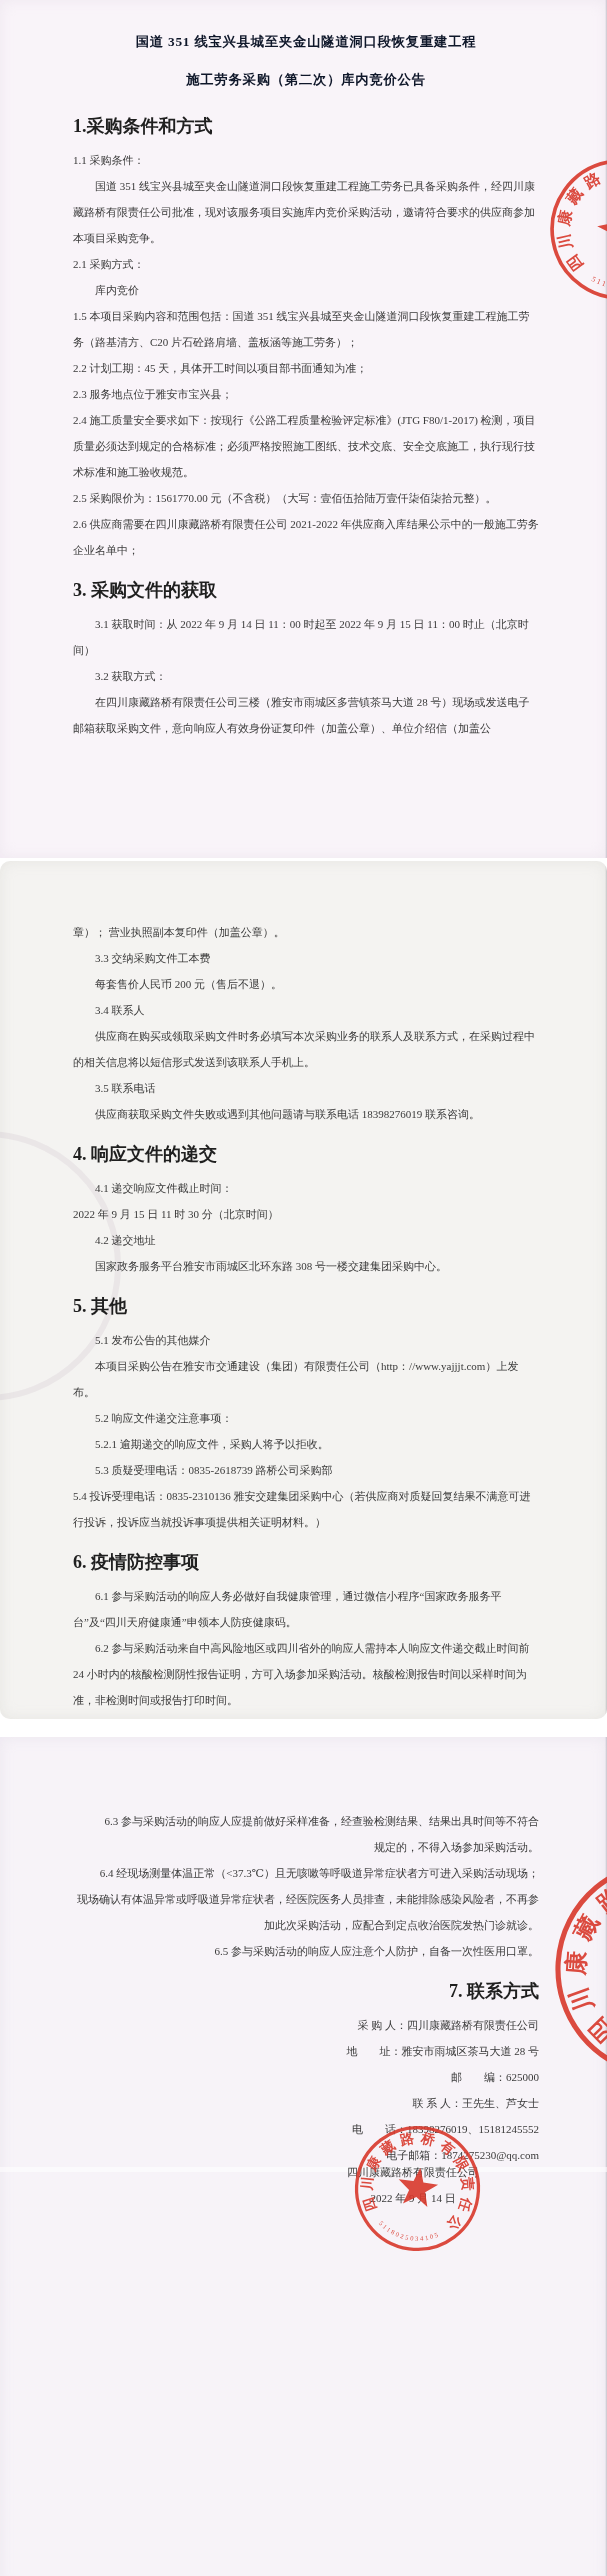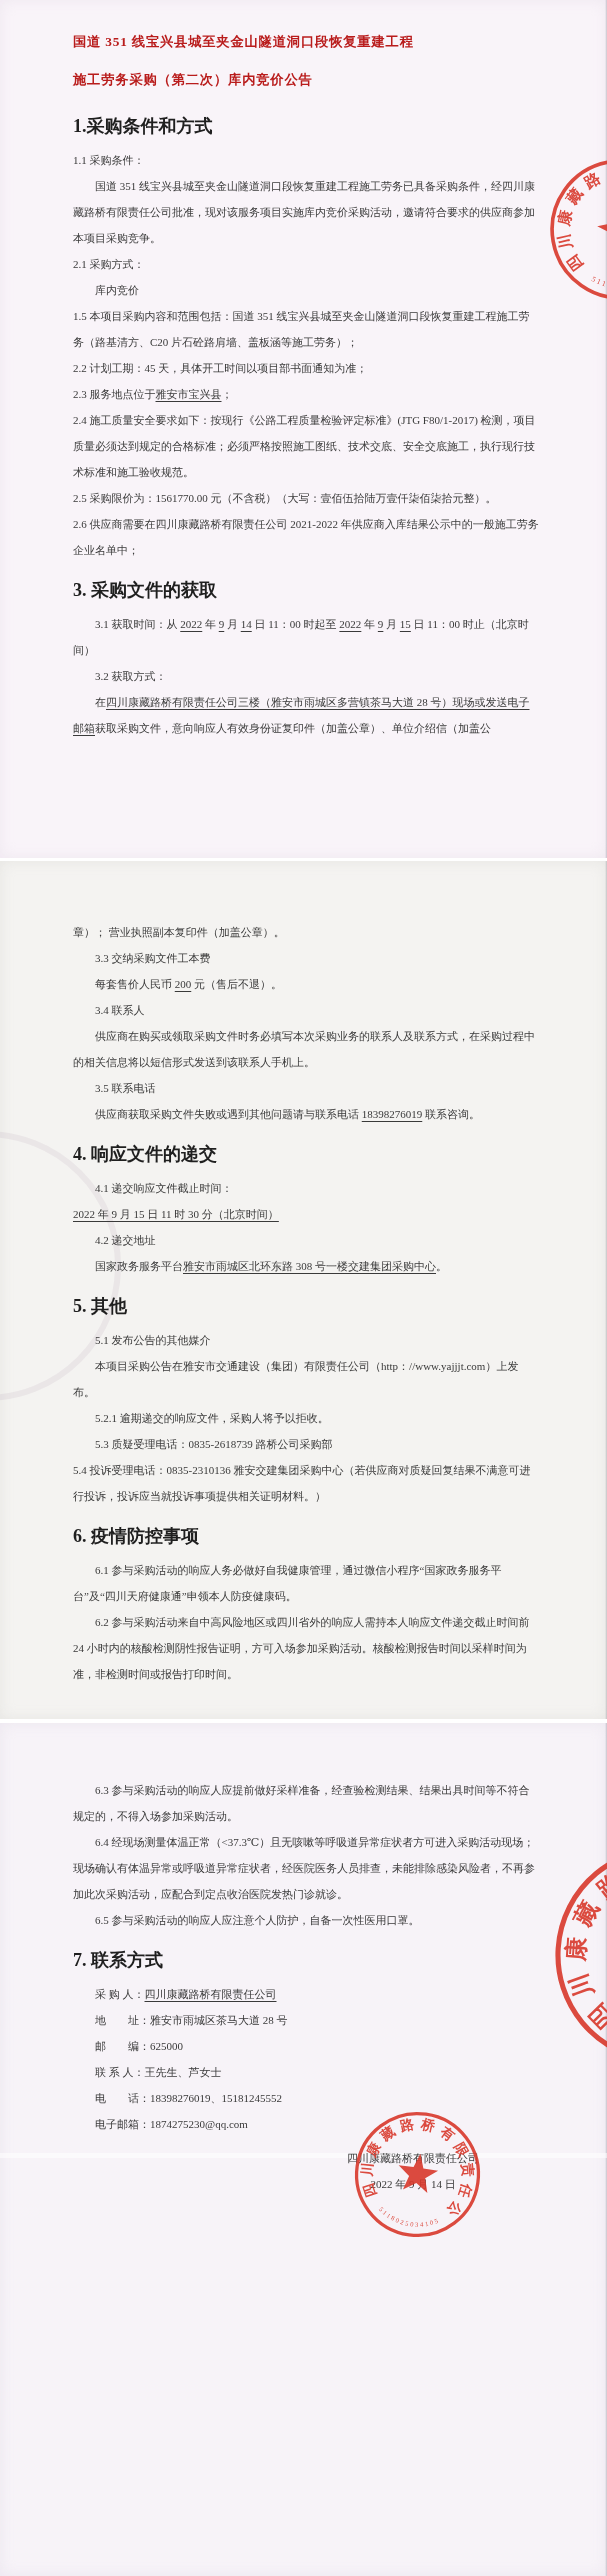--- a/index.html
+++ b/index.html
@@ -1,33 +1,33 @@
 <!DOCTYPE html>
 <html style="font-size:12px"><head>
 <meta charset="utf-8">
 <style>
   html,body{margin:0;padding:0;background:#ffffff;}
   body{width:607px;}
   .page{position:relative;width:607px;overflow:hidden;
         font-family:"Liberation Serif","DejaVu Serif",serif;color:#3a3a3a;}
   .page-1{height:858px;background:#f9f4f9;margin-bottom:3px;box-shadow:inset 0 0 13.7px rgba(210,195,215,.25);}
-  .page-2{height:858px;background:#f4f3f1;margin-bottom:4px;box-shadow:inset 0 0 13.7px rgba(190,190,185,.25);}
+  .page-2{height:858px;background:#f4f3f1;margin-bottom:18px;box-shadow:inset 0 0 13.7px rgba(190,190,185,.25);border-radius:10px;}
   .page-3{height:853px;background:#f7f3f8;box-shadow:inset 0 0 13.7px rgba(205,195,215,.25);}
   .page::after{content:"";position:absolute;top:0;right:0;width:2.3px;height:100%;
         background:linear-gradient(to right,rgba(0,0,0,0),rgba(90,85,100,.28));}
   .flow{padding:0 68px 0 73px;position:relative;z-index:1;}
   .page-1 .flow{padding-top:23px;}
   .page-2 .flow{padding-top:58px;}
-  .page-3 .flow{padding-top:54px;}
+  .page-3 .flow{padding-top:71px;text-align:right;}
   .blk{font-size:11px;line-height:26px;margin:0;}
-  .title{font-size:13.3px;font-weight:bold;line-height:38px;color:#b91c1c;letter-spacing:0.8px;}
+  .title{font-size:13.3px;font-weight:bold;text-align:center;line-height:38px;color:#0f172a;letter-spacing:0.8px;}
   .title-gap{margin-bottom:10.6px;}
   .h{font-size:18px;font-weight:bold;color:#1f1f1f;line-height:30px;margin:12px 0 6px;}
   .ind{text-indent:2em;}
-  .u{text-decoration:underline;text-underline-offset:3px;text-decoration-thickness:0.8px;}
+  .u{text-underline-offset:3px;text-decoration-thickness:0.8px;}
   .sig{position:absolute;right:128px;top:422px;z-index:2;text-align:center;
        font-size:11px;line-height:26px;color:#3a3a3a;}
   .seal{position:absolute;z-index:3;opacity:.9;}
   .ghost-stamp{position:absolute;left:-149px;top:270px;width:258px;height:258px;border-radius:50%;
        border:6.8px solid rgba(150,120,145,.10);z-index:0;}
   .streak{position:absolute;left:0;width:100%;height:4.6px;background:rgba(255,255,255,.55);z-index:2;}
 </style>
 </head>
 <body>
 
@@ -79,20 +79,21 @@
       <div class="blk p ind"><span>3.5 联系电话</span></div>
       <div class="blk p ind"><span>供应商获取采购文件失败或遇到其他问题请与联系电话 </span><span class="u">18398276019</span><span> 联系咨询。</span></div>
       <div class="blk h"><span>4. 响应文件的递交</span></div>
       <div class="blk p ind"><span>4.1 递交响应文件截止时间：</span></div>
       <div class="blk p"><span class="u">2022 年 9 月 15 日 11 时 30 分（北京时间）</span></div>
       <div class="blk p ind"><span>4.2 递交地址</span></div>
       <div class="blk p ind"><span>国家政务服务平台</span><span class="u">雅安市雨城区北环东路 308 号一楼交建集团采购中心</span><span>。</span></div>
       <div class="blk h"><span>5. 其他</span></div>
       <div class="blk p ind"><span>5.1 发布公告的其他媒介</span></div>
       <div class="blk p ind"><span>本项目采购公告在雅安市交通建设（集团）有限责任公司（http：//www.yajjjt.com）上发布。</span></div>
+      <div class="blk p ind"><span>5.2 响应文件递交注意事项：</span></div>
       <div class="blk p ind"><span>5.2.1 逾期递交的响应文件，采购人将予以拒收。</span></div>
       <div class="blk p ind"><span>5.3 质疑受理电话：0835-2618739 路桥公司采购部</span></div>
       <div class="blk p"><span>5.4 投诉受理电话：0835-2310136 雅安交建集团采购中心（若供应商对质疑回复结果不满意可进行投诉，投诉应当就投诉事项提供相关证明材料。）</span></div>
       <div class="blk h"><span>6. 疫情防控事项</span></div>
       <div class="blk p ind"><span>6.1 参与采购活动的响应人务必做好自我健康管理，通过微信小程序“国家政务服务平台”及“四川天府健康通”申领本人防疫健康码。</span></div>
       <div class="blk p ind"><span>6.2 参与采购活动来自中高风险地区或四川省外的响应人需持本人响应文件递交截止时间前 24 小时内的核酸检测阴性报告证明，方可入场参加采购活动。核酸检测报告时间以采样时间为准，非检测时间或报告打印时间。</span></div>
     </div>
 </div>
 
 <div class="page page-3">

